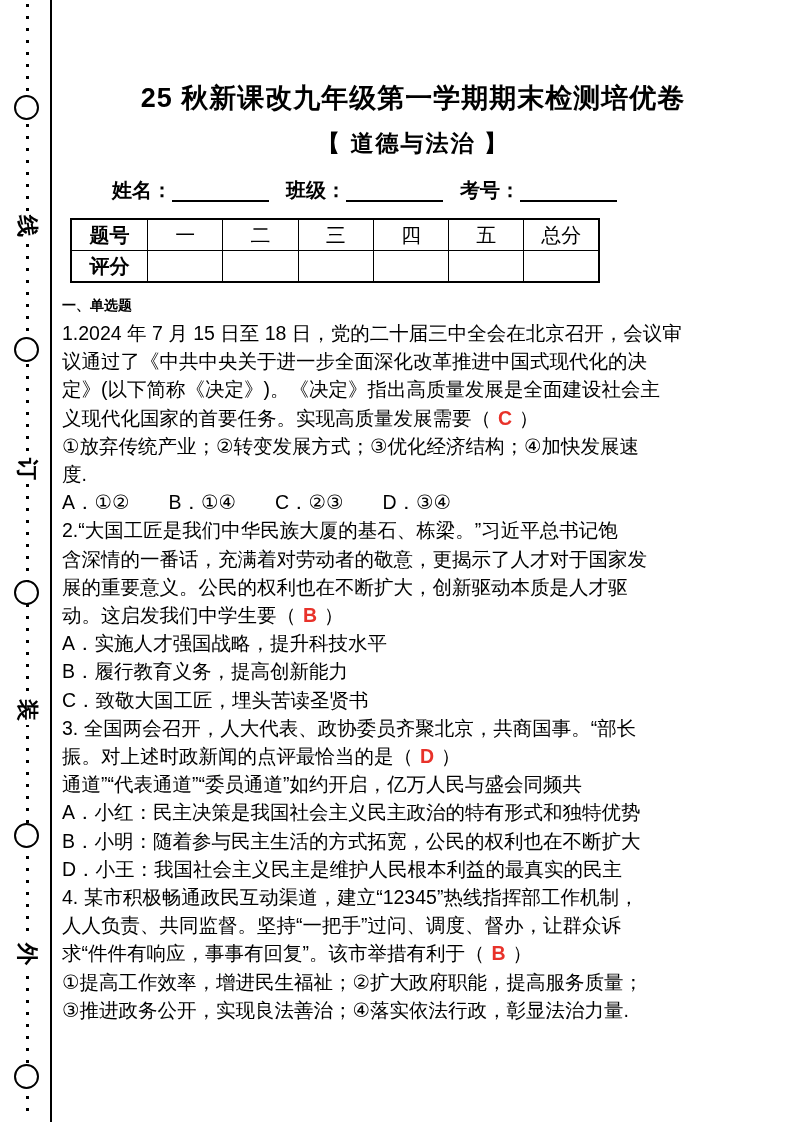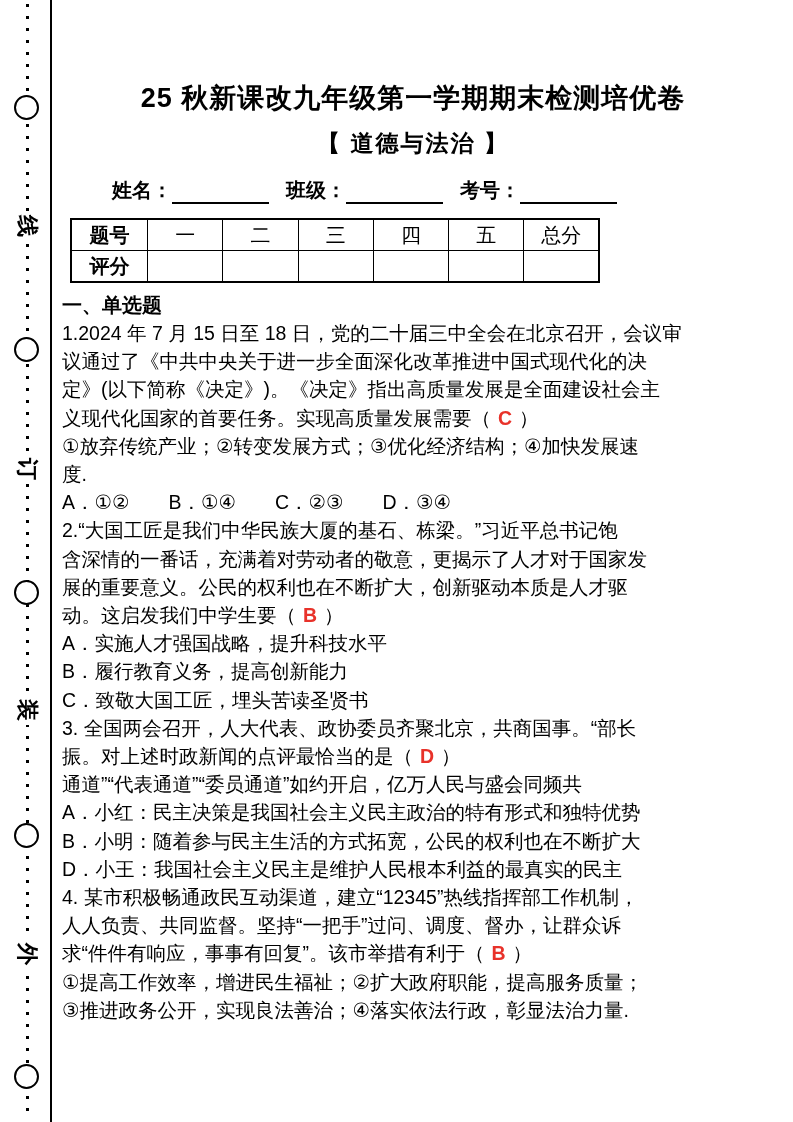--- a/index.html
+++ b/index.html
@@ -24,26 +24,26 @@
     transform:rotate(90deg);
   }
   .bl1{top:211px}.bl2{top:454px}.bl3{top:695px}.bl4{top:939px}
   .binding-rule{position:absolute;left:50px;top:0;width:2px;height:1122px;background:#000}
 
   
   .content{position:absolute;left:62px;top:0;width:702px}
   .title{margin-top:80px;text-align:center;font-size:27px;font-weight:bold;letter-spacing:1px;white-space:pre}
   .subtitle{margin-top:12px;text-align:center;font-size:23px;font-weight:bold;letter-spacing:2px;white-space:pre}
   .name-row{margin-top:18px;padding-left:50px;display:flex;align-items:flex-end;font-size:20px;font-weight:bold}
-  .field{display:flex;align-items:flex-end;margin-right:17px}
+  .field{display:flex;margin-right:17px}
   .blank{display:inline-block;width:97px;height:23px;border-bottom:2px solid #000}
   table.score{margin-top:14px;margin-left:8px;width:530px;border-collapse:collapse;table-layout:fixed;border:2px solid #000}
   table.score td{border:1.6px solid #000;height:30px;text-align:center;font-size:20px;padding:0}
   table.score td.lab{font-weight:bold;width:75px}
-  .sec{margin-top:9px;font-size:20px;font-weight:bold;line-height:27px}
+  .sec{margin-top:9px;font-size:14px;font-weight:bold;line-height:27px}
   .line{font-size:19.5px;line-height:28.2px;white-space:pre;font-weight:500}
   .ans{font-weight:bold;margin:0 7px}
 </style>
 </head>
 <body>
 
 <div>
 
   <div class="binding-dots"></div>
   <div class="binding-circle bc1"></div>

